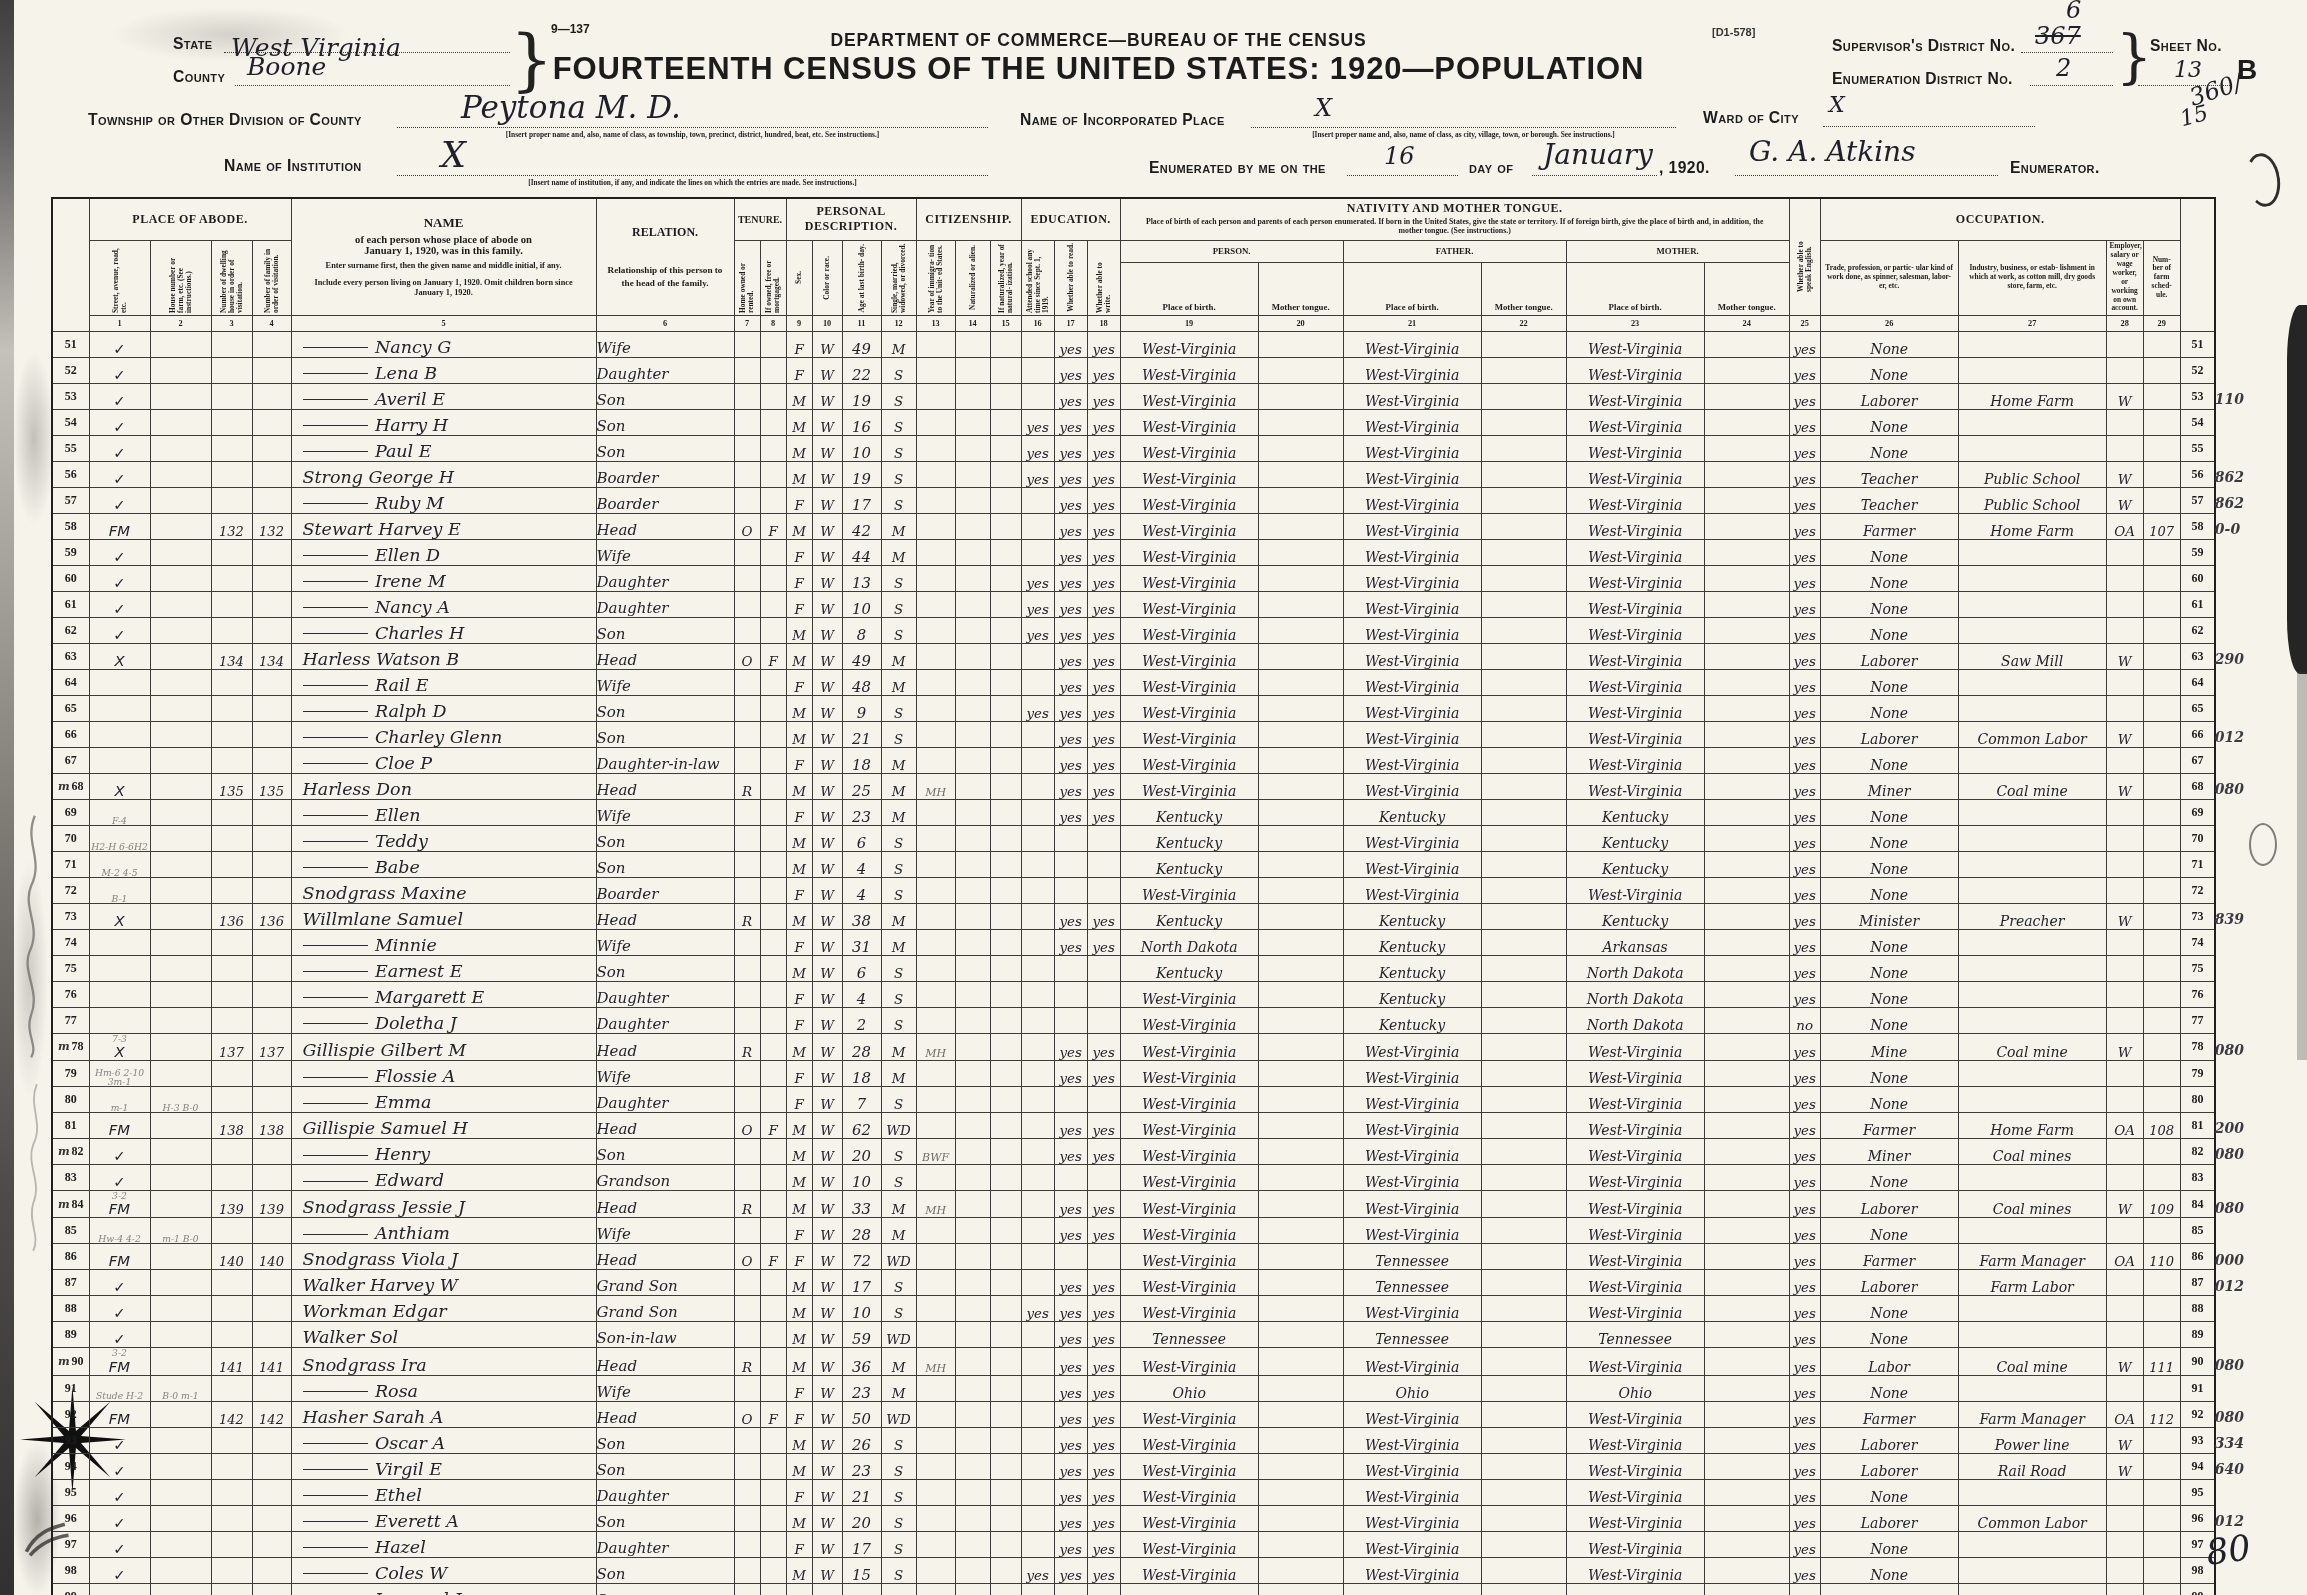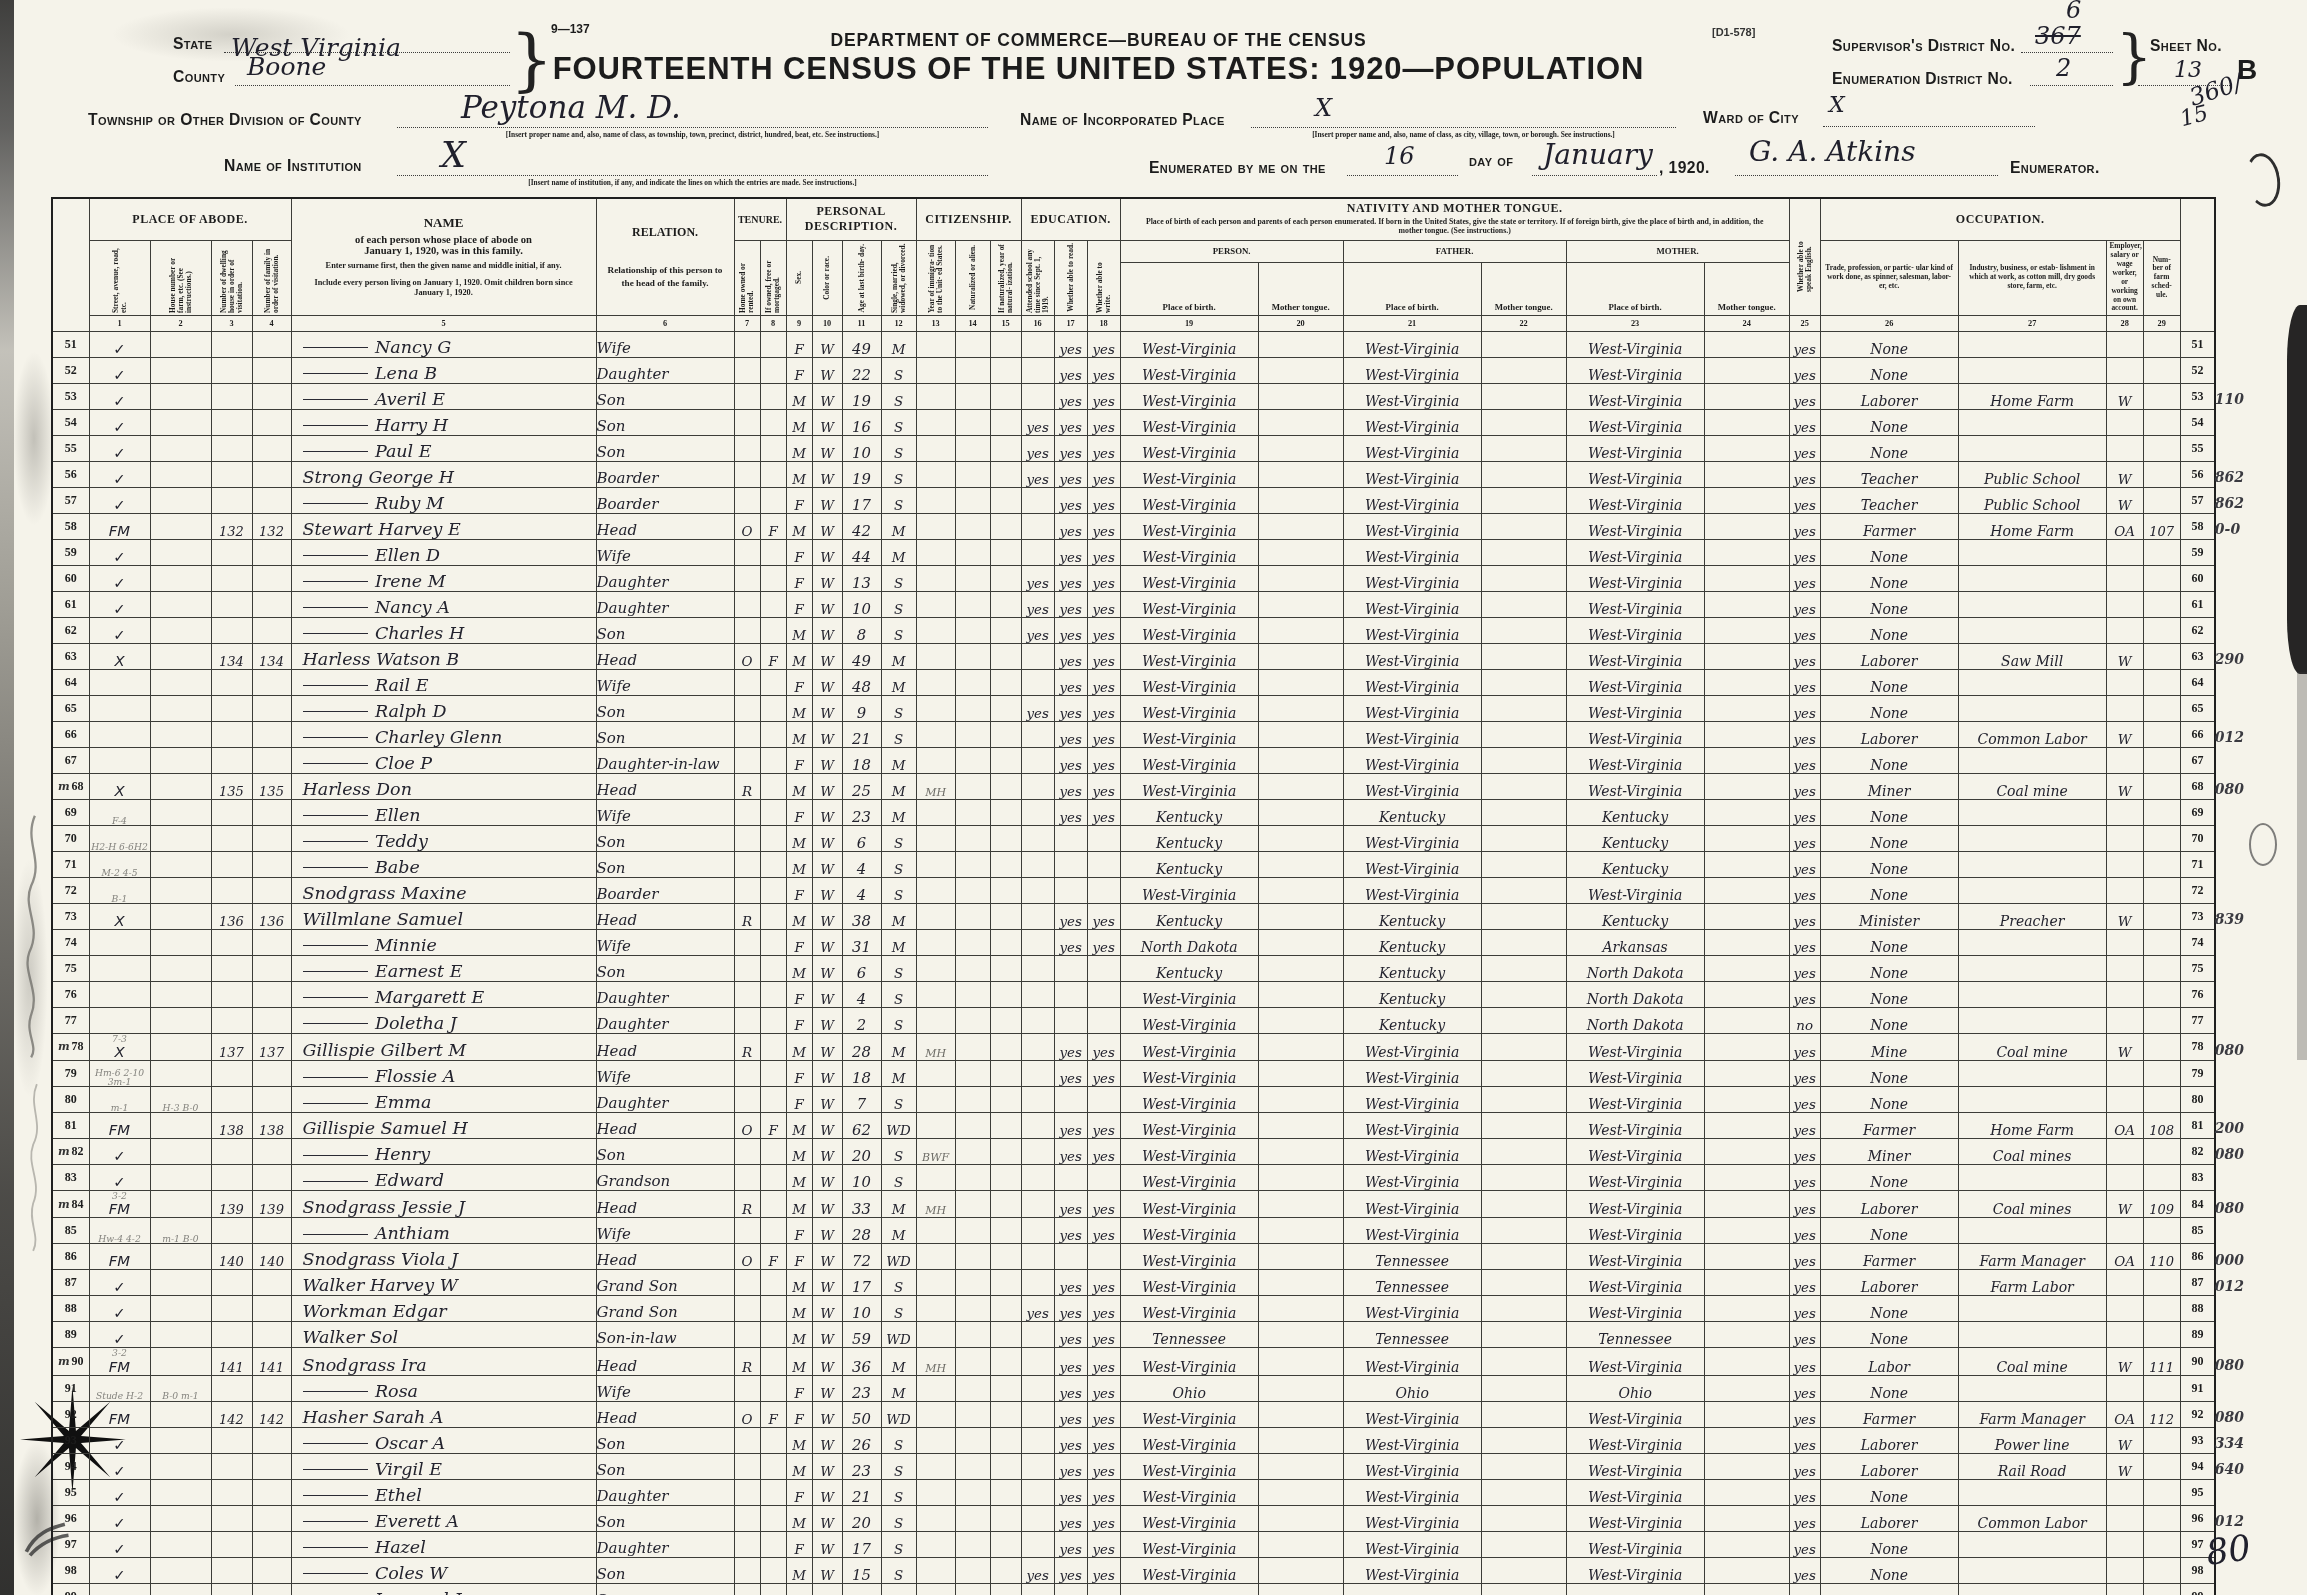--- a/index.html
+++ b/index.html
@@ -146,21 +146,21 @@
     <span class="hw hwa" style="left:2180px;top:103px;font-size:22px;transform:rotate(-14deg);">15</span>
 
     <span class="ph" style="position:absolute;left:224px;top:157px;">Name of Institution</span>
     <span class="hw hwa" style="left:441px;top:135px;font-size:35px;">X</span>
     <div class="rule" style="left:397px;top:175px;width:591px;"></div>
     <div class="fineprint" style="left:397px;top:178px;width:591px;">[Insert name of institution, if any, and indicate the lines on which the entries are made.  See instructions.]</div>
 
     <span class="ph" style="position:absolute;left:1149px;top:159px;">Enumerated by me on the</span>
     <span class="hw hwa" style="left:1384px;top:142px;font-size:24px;">16</span>
     <div class="rule" style="left:1347px;top:175px;width:111px;"></div>
-    <span class="ph" style="position:absolute;left:1469px;top:152px;">day of</span>
+    <span class="ph" style="position:absolute;left:1469px;top:159px;">day of</span>
     <span class="hw hwa" style="left:1543px;top:138px;font-size:28px;">January</span>
     <div class="rule" style="left:1532px;top:175px;width:125px;"></div>
     <span class="ph" style="position:absolute;left:1659px;top:159px;">, 1920.</span>
     <span class="hw hwa sig" style="left:1749px;top:135px;">G. A. Atkins</span>
     <div class="rule" style="left:1735px;top:175px;width:263px;"></div>
     <span class="ph" style="position:absolute;left:2010px;top:159px;">Enumerator.</span>
   </div>
 
   <table class="census">
     <colgroup>

